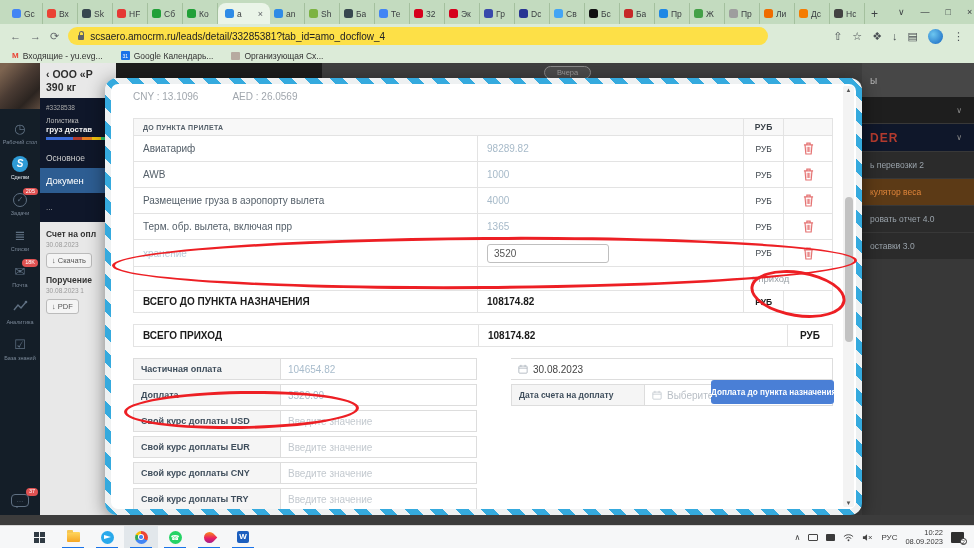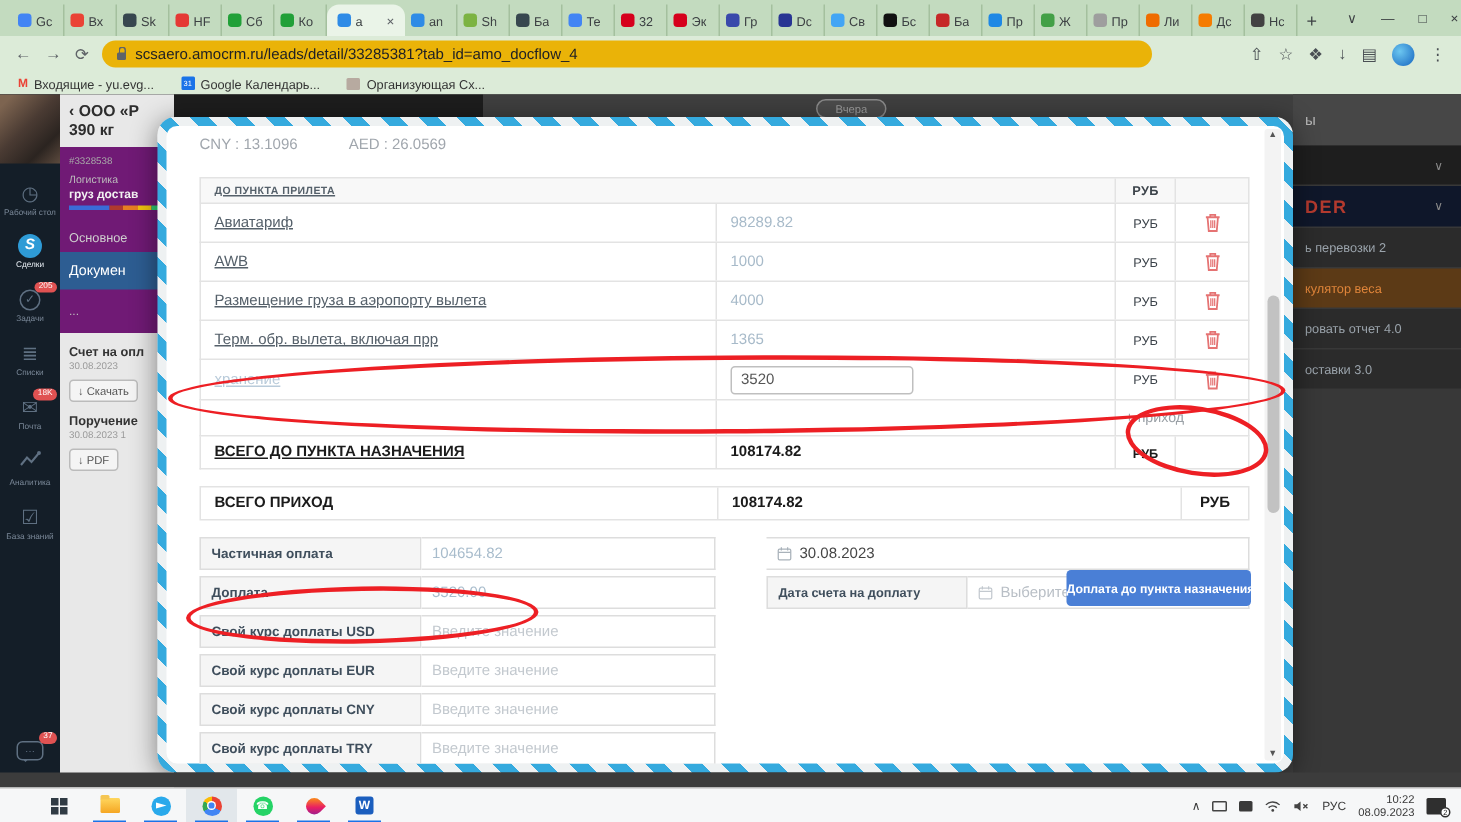--- a/index.html
+++ b/index.html
@@ -11,21 +11,21 @@
   .tab { height:21px; display:flex; align-items:center; gap:3px; padding:0 4px; font-size:8.5px; color:#3c4043; border-right:1px solid #a4c09e; flex:0 0 auto; width:35px; overflow:hidden; }
   .tab .fav { width:9px; height:9px; border-radius:2.5px; flex:none; }
   .tab .tlabel { white-space:nowrap; overflow:hidden; }
   .tab.active { background:#eaf4e8; border-radius:8px 8px 0 0; border-right:none; width:52px; padding:0 7px; }
   .tab .close { color:#5f6368; font-size:9px; margin-left:auto; }
   .newtab { font-size:12px; color:#3c4043; margin:0 6px 3px; }
   .wincontrols { margin-left:auto; display:flex; gap:16px; align-items:center; padding:0 14px; color:#3c4043; font-size:9px; height:100%; }
 
   .toolbar { position:absolute; top:24px; left:0; right:0; height:24px; background:#dcebd8; display:flex; align-items:center; gap:9px; padding:0 10px; }
   .navg { color:#5f6368; font-size:11px; }
-  .urlbar { flex:1; max-width:700px; height:18px; background:#eab308; border-radius:9px; display:flex; align-items:center; gap:6px; padding:0 10px; font-size:10px; color:#202124; }
+  .urlbar { flex:1; max-width:700px; height:18px; background:#fde047; border-radius:9px; display:flex; align-items:center; gap:6px; padding:0 10px; font-size:10px; color:#202124; }
   .lock { width:6px; height:5px; background:#5f6368; border-radius:1px; position:relative; margin-top:3px; flex:none; }
   .lock:before { content:''; position:absolute; top:-4px; left:0.5px; width:3px; height:4px; border:1px solid #5f6368; border-bottom:none; border-radius:3px 3px 0 0; }
   .toolbar-right { display:flex; align-items:center; gap:10px; margin-left:auto; color:#4a4f54; font-size:11px; }
   .avatar { width:15px; height:15px; border-radius:50%; background:radial-gradient(circle at 35% 35%, #6cc6f0, #1565c0); }
 
   .bookmarks { position:absolute; top:48px; left:0; right:0; height:15px; background:#dcebd8; display:flex; align-items:center; gap:18px; padding:0 12px; font-size:8.5px; color:#333; }
   .bm { display:flex; align-items:center; gap:4px; }
   .bm-gmail { color:#ea4335; font-weight:bold; font-size:8px; }
   .bm-cal { width:9px; height:9px; background:#1a73e8; color:#fff; font-size:5px; display:flex; align-items:center; justify-content:center; border-radius:1px; }
   .bm-org { width:9px; height:8px; background:#b7aaa0; border-radius:1px; }
@@ -42,21 +42,21 @@
   .slogo { width:16px; height:16px; border-radius:50%; background:#2e9bd6; color:#fff; font-weight:bold; font-size:10px; font-style:italic; text-align:center; line-height:16px; }
   .circ { width:14px; height:14px; border:1.2px solid #5f7082; border-radius:50%; font-size:8px; color:#5f7082; text-align:center; line-height:12px; margin:1px auto; }
   .badge { position:absolute; top:-4px; right:2px; background:#e05252; color:#fff; font-size:5.5px; border-radius:7px; padding:1px 3px; line-height:1; z-index:2; }
   .chatbub { position:absolute; bottom:18px; left:0; width:40px; display:flex; justify-content:center; }
   .bub { width:18px; height:13px; border:1.3px solid #5f7082; border-radius:4px; color:#5f7082; font-size:7px; text-align:center; line-height:9px; position:relative; }
   .bub:after { content:''; position:absolute; bottom:-4px; left:3px; border:2.5px solid transparent; border-top-color:#5f7082; }
 
   .leadpanel { position:absolute; left:40px; top:0; width:76px; height:100%; background:#e8e8e8; z-index:4; }
   .lp-top { padding:5px 4px 4px 6px; color:#2d2d2d; }
   .lp-title { font-size:10.5px; font-weight:bold; line-height:1.25; }
-  .lp-mid { background:#701a75; padding:6px 0 8px; }
+  .lp-mid { background:#0f172a; padding:6px 0 8px; }
   .lp-id { font-size:6.5px; color:#a8a8a8; padding:0 6px; }
   .lp-pipe { font-size:7px; color:#bdbdbd; padding:6px 6px 1px; }
   .lp-stage { font-size:8px; font-weight:bold; color:#f2f2f2; padding:0 6px 3px; }
   .stagebar { display:flex; height:3px; margin:0 6px 8px; }
   .stagebar div { height:3px; }
   .lp-tab { font-size:8.5px; color:#cfcfcf; padding:5px 6px; }
   .lp-tab.sel { background:#2d5d92; color:#fff; font-size:9.5px; padding:7px 6px; }
   .lp-dots { font-size:8px; color:#bdbdbd; padding:10px 6px 2px; }
   .lp-doc { padding:7px 6px 0; }
   .lp-doc-t { font-size:8.5px; font-weight:bold; color:#333; }
@@ -77,21 +77,21 @@
 
   
   .modal { position:absolute; left:105px; top:15px; width:757px; height:437px; z-index:20; }
   .modal-border { width:100%; height:100%; border-radius:12px; padding:6px; background:repeating-linear-gradient(45deg,#35aade 0 9px,#eef1f2 9px 18px); box-shadow:0 3px 18px rgba(0,0,0,.45); }
   .modal-inner { width:100%; height:100%; background:#fff; border-radius:7px; position:relative; overflow:hidden; }
   .rates { position:absolute; top:7px; left:22px; display:flex; gap:34px; color:#a0a6ad; font-size:10px; }
 
   .ctable { position:absolute; top:34px; left:22px; width:700px; font-size:10px; }
   .trow { display:flex; border:1px solid #e3e3e3; border-top:none; align-items:center; }
   .trow.hdr { border-top:1px solid #e3e3e3; background:#f8f8f8; height:18px; font-size:7px; font-weight:bold; color:#4a4a4a; letter-spacing:.3px; }
-  .c-label { width:345px; padding-left:9px; color:#55606a; border-right:1px solid #e3e3e3; align-self:stretch; display:flex; align-items:center;text-decoration:underline; }
+  .c-label { width:345px; padding-left:9px; color:#55606a; border-right:1px solid #e3e3e3; align-self:stretch; display:flex; align-items:center; }
   .c-val { width:267px; padding-left:9px; color:#a7bac9; border-right:1px solid #e3e3e3; align-self:stretch; display:flex; align-items:center; }
   .c-cur { width:40px; text-align:center; color:#3c434a; font-size:8.5px; border-right:1px solid #e3e3e3; align-self:stretch; display:flex; align-items:center; justify-content:center; }
   .c-act { width:48px; display:flex; align-items:center; justify-content:center; align-self:stretch; }
   .trow.body { height:26px; background:#fff; }
   .trow.hran .c-label { color:#b9cbda; }
   .hran-input { width:122px; height:19px; border:1px solid #bfbfbf; border-radius:3px; font-size:10px; color:#555; padding:0 6px; font-family:"Liberation Sans",sans-serif; }
   .trow.addrow { height:24px; }
   .addlink { width:88px; text-align:left; padding-left:6px; color:#9aa0a6; font-size:9.5px; }
   .trow.total { height:22px; font-weight:bold; color:#1b1b1b;justify-content:center; }
   .trow.total .c-label, .trow.total .c-val { color:#1b1b1b; }

